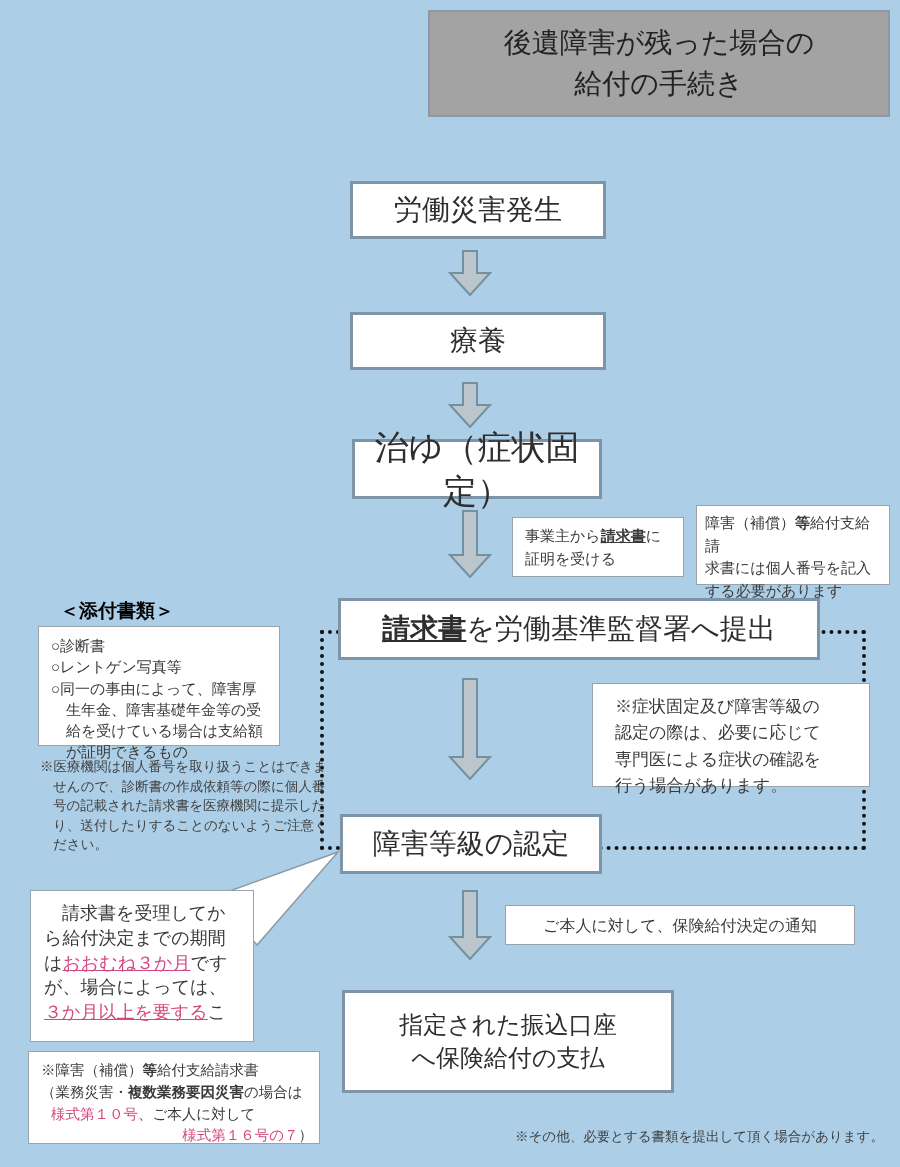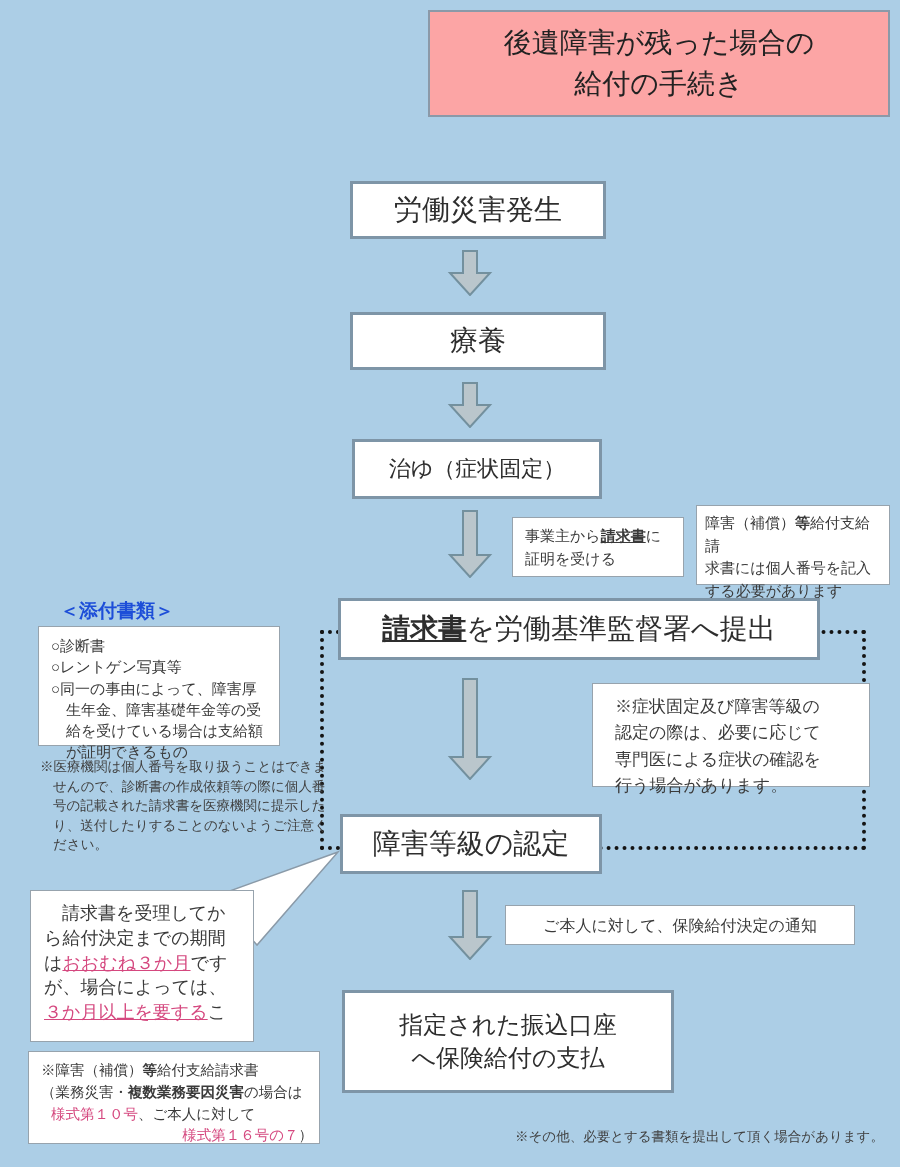--- a/index.html
+++ b/index.html
@@ -11,42 +11,42 @@
   }
   .abs{position:absolute;box-sizing:border-box;}
   .flowbox{
     position:absolute;box-sizing:border-box;z-index:3;
     background:#fff;border:3px solid #7e95a7;
     display:flex;flex-direction:column;align-items:center;justify-content:center;
     text-align:center;line-height:1.3;
   }
   .titlebox{
     position:absolute;box-sizing:border-box;z-index:3;
-    background:#fca5a5;border:2px solid #8b99a8;
+    background:#a3a3a3;border:2px solid #8b99a8;
     display:flex;flex-direction:column;align-items:center;justify-content:center;
     text-align:center;font-size:28px;line-height:1.45;color:#222;
   }
   .note{
     position:absolute;box-sizing:border-box;z-index:3;
     background:#fff;border:1px solid #97a3ad;
     line-height:1.5;color:#3a3a3a;
   }
   .plainnote{position:absolute;z-index:3;color:#404040;}
   .dotted-rect{
     position:absolute;left:320px;top:630px;width:538px;height:212px;
     border:4px dotted #141414;z-index:1;
   }
   .arrow{position:absolute;z-index:2;}
   .bu{font-weight:bold;text-decoration:underline;}
   .b{font-weight:bold;}
   .pink{color:#d5487f;}
   .pink-u{color:#d5487f;text-decoration:underline;}
   .hang{padding-left:15px;text-indent:-15px;}
   .f28{font-size:28px;}
-  .f30{font-size:22px;}
+  .f30{font-size:34px;}
 </style>
 </head>
 <body>
 
 <div class="dotted-rect"></div>
 
 <svg class="abs" style="left:195px;top:842px;z-index:2;" width="155" height="115" viewBox="0 0 155 115">
   <polygon points="143,10 18,55 62,103" fill="#ffffff" stroke="#8a9aa8" stroke-width="1.5"></polygon>
 </svg>
 
@@ -88,21 +88,21 @@
   <div><span>障害（補償）</span><span class="b">等</span><span>給付支給請</span></div>
   <div>求書には個人番号を記入</div>
   <div>する必要があります</div>
 </div>
 
 <div class="flowbox" style="left:338px;top:598px;width:482px;height:62px;font-size:28px;flex-direction:row;">
   <span class="bu">請求書</span>
     <span>を労働基準監督署へ提出</span>
 </div>
 
-<div class="plainnote b" style="left:60px;top:598px;font-size:19px;color:#1d4ed8;">＜添付書類＞</div>
+<div class="plainnote b" style="left:60px;top:598px;font-size:19px;color:#000000;">＜添付書類＞</div>
 <div class="note" style="left:38px;top:626px;width:242px;height:120px;padding:8px 12px;font-size:15px;line-height:1.42;">
   <div class="hang">○診断書</div>
   <div class="hang">○レントゲン写真等</div>
   <div class="hang">○同一の事由によって、障害厚生年金、障害基礎年金等の受給を受けている場合は支給額が証明できるもの</div>
 </div>
 
 <div class="plainnote" style="left:40px;top:757px;width:300px;font-size:13.5px;line-height:1.45;">
   <div>※医療機関は個人番号を取り扱うことはできま</div>
   <div style="padding-left:13px;">せんので、診断書の作成依頼等の際に個人番</div>
   <div style="padding-left:13px;">号の記載された請求書を医療機関に提示した</div>

